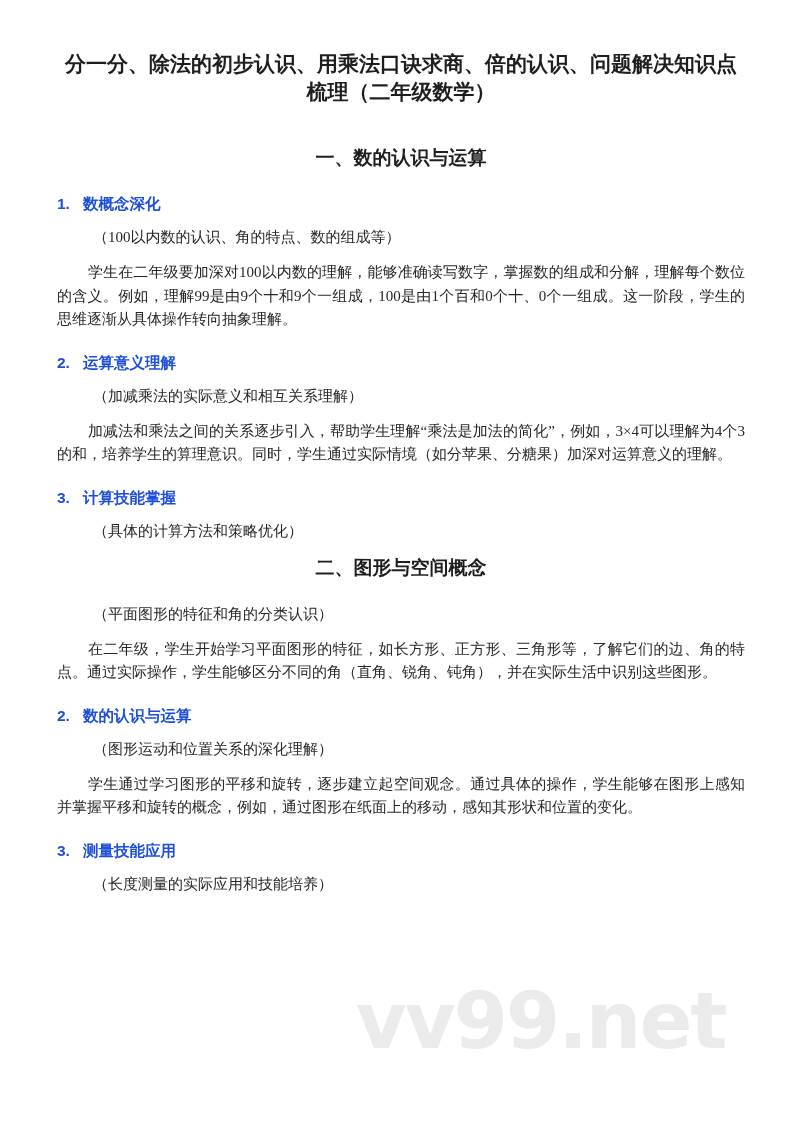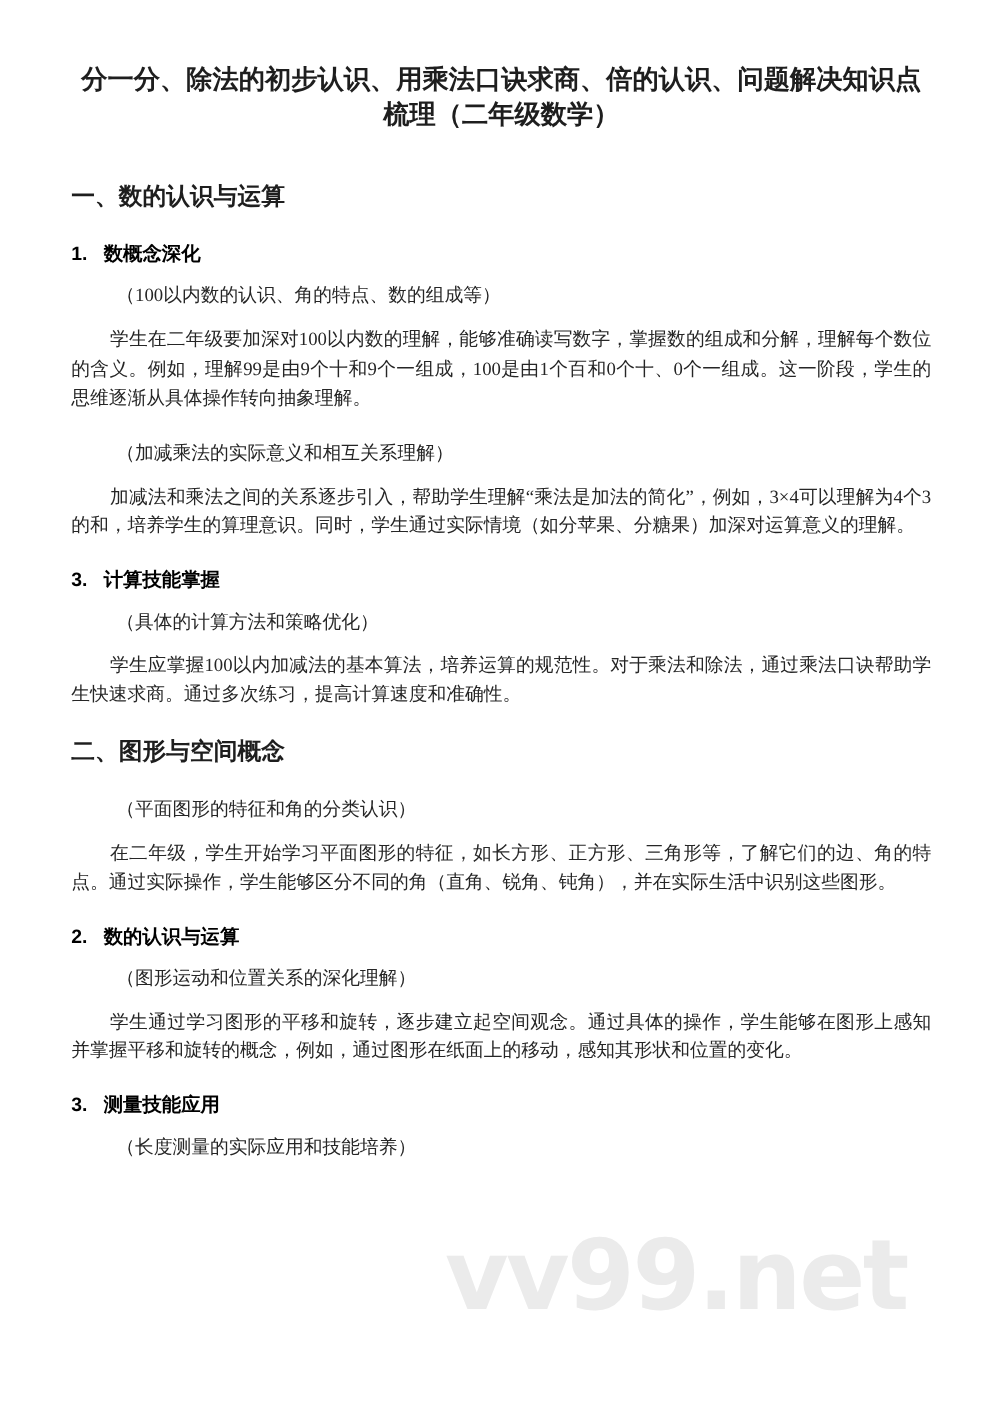--- a/index.html
+++ b/index.html
@@ -42,28 +42,29 @@
     max-width: 674px;
     margin: 0 auto 40px auto;
   }
   .sec-heading {
     font-family: "Liberation Sans", "DejaVu Sans", sans-serif;
     font-weight: bold;
     font-size: 19px;
     line-height: 24px;
     color: #1e1e1e;
     margin: 0 0 24px 0;
+    text-align: center;
   }
   .sec--2 .sec-heading { margin-top: 14px; }
   .item-heading {
     font-family: "Liberation Sans", "DejaVu Sans", sans-serif;
     font-weight: bold;
     font-size: 15.5px;
     line-height: 20px;
-    color: #000000;
+    color: #1d4ed8;
     margin: 21px 0 13px 0;
   }
   .item-heading .num { margin-right: 13px; }
   .item-sub {
     font-size: 15px;
     line-height: 21px;
     padding-left: 36px;
     margin: 0 0 13px 0;
   }
   .item-body {
@@ -108,30 +109,32 @@
 
       <div class="item">
         <div class="item-heading">
           <span class="num">1.</span><span>数概念深化</span>
         </div>
         <div class="item-sub">（100以内数的认识、角的特点、数的组成等）</div>
         <p class="item-body">学生在二年级要加深对100以内数的理解，能够准确读写数字，掌握数的组成和分解，理解每个数位的含义。例如，理解99是由9个十和9个一组成，100是由1个百和0个十、0个一组成。这一阶段，学生的思维逐渐从具体操作转向抽象理解。</p>
       </div>
 
       <div class="item">
+        <div class="item-heading">
+          <span class="num">2.</span><span>运算意义理解</span>
+        </div>
         <div class="item-sub">（加减乘法的实际意义和相互关系理解）</div>
         <p class="item-body">加减法和乘法之间的关系逐步引入，帮助学生理解“乘法是加法的简化”，例如，3×4可以理解为4个3的和，培养学生的算理意识。同时，学生通过实际情境（如分苹果、分糖果）加深对运算意义的理解。</p>
       </div>
 
       <div class="item">
         <div class="item-heading">
           <span class="num">3.</span><span>计算技能掌握</span>
         </div>
         <div class="item-sub">（具体的计算方法和策略优化）</div>
-        <p class="item-body">学生应掌握100以内加减法的基本算法，培养运算的规范性。对于乘法和除法，通过乘法口诀帮助学生快速求商。通过多次练习，提高计算速度和准确性。</p>
       </div>
     </section>
 
     <section class="sec sec--2">
       <div class="sec-heading">二、图形与空间概念</div>
 
       <div class="item">
         <div class="item-sub">（平面图形的特征和角的分类认识）</div>
         <p class="item-body">在二年级，学生开始学习平面图形的特征，如长方形、正方形、三角形等，了解它们的边、角的特点。通过实际操作，学生能够区分不同的角（直角、锐角、钝角），并在实际生活中识别这些图形。</p>
       </div>

